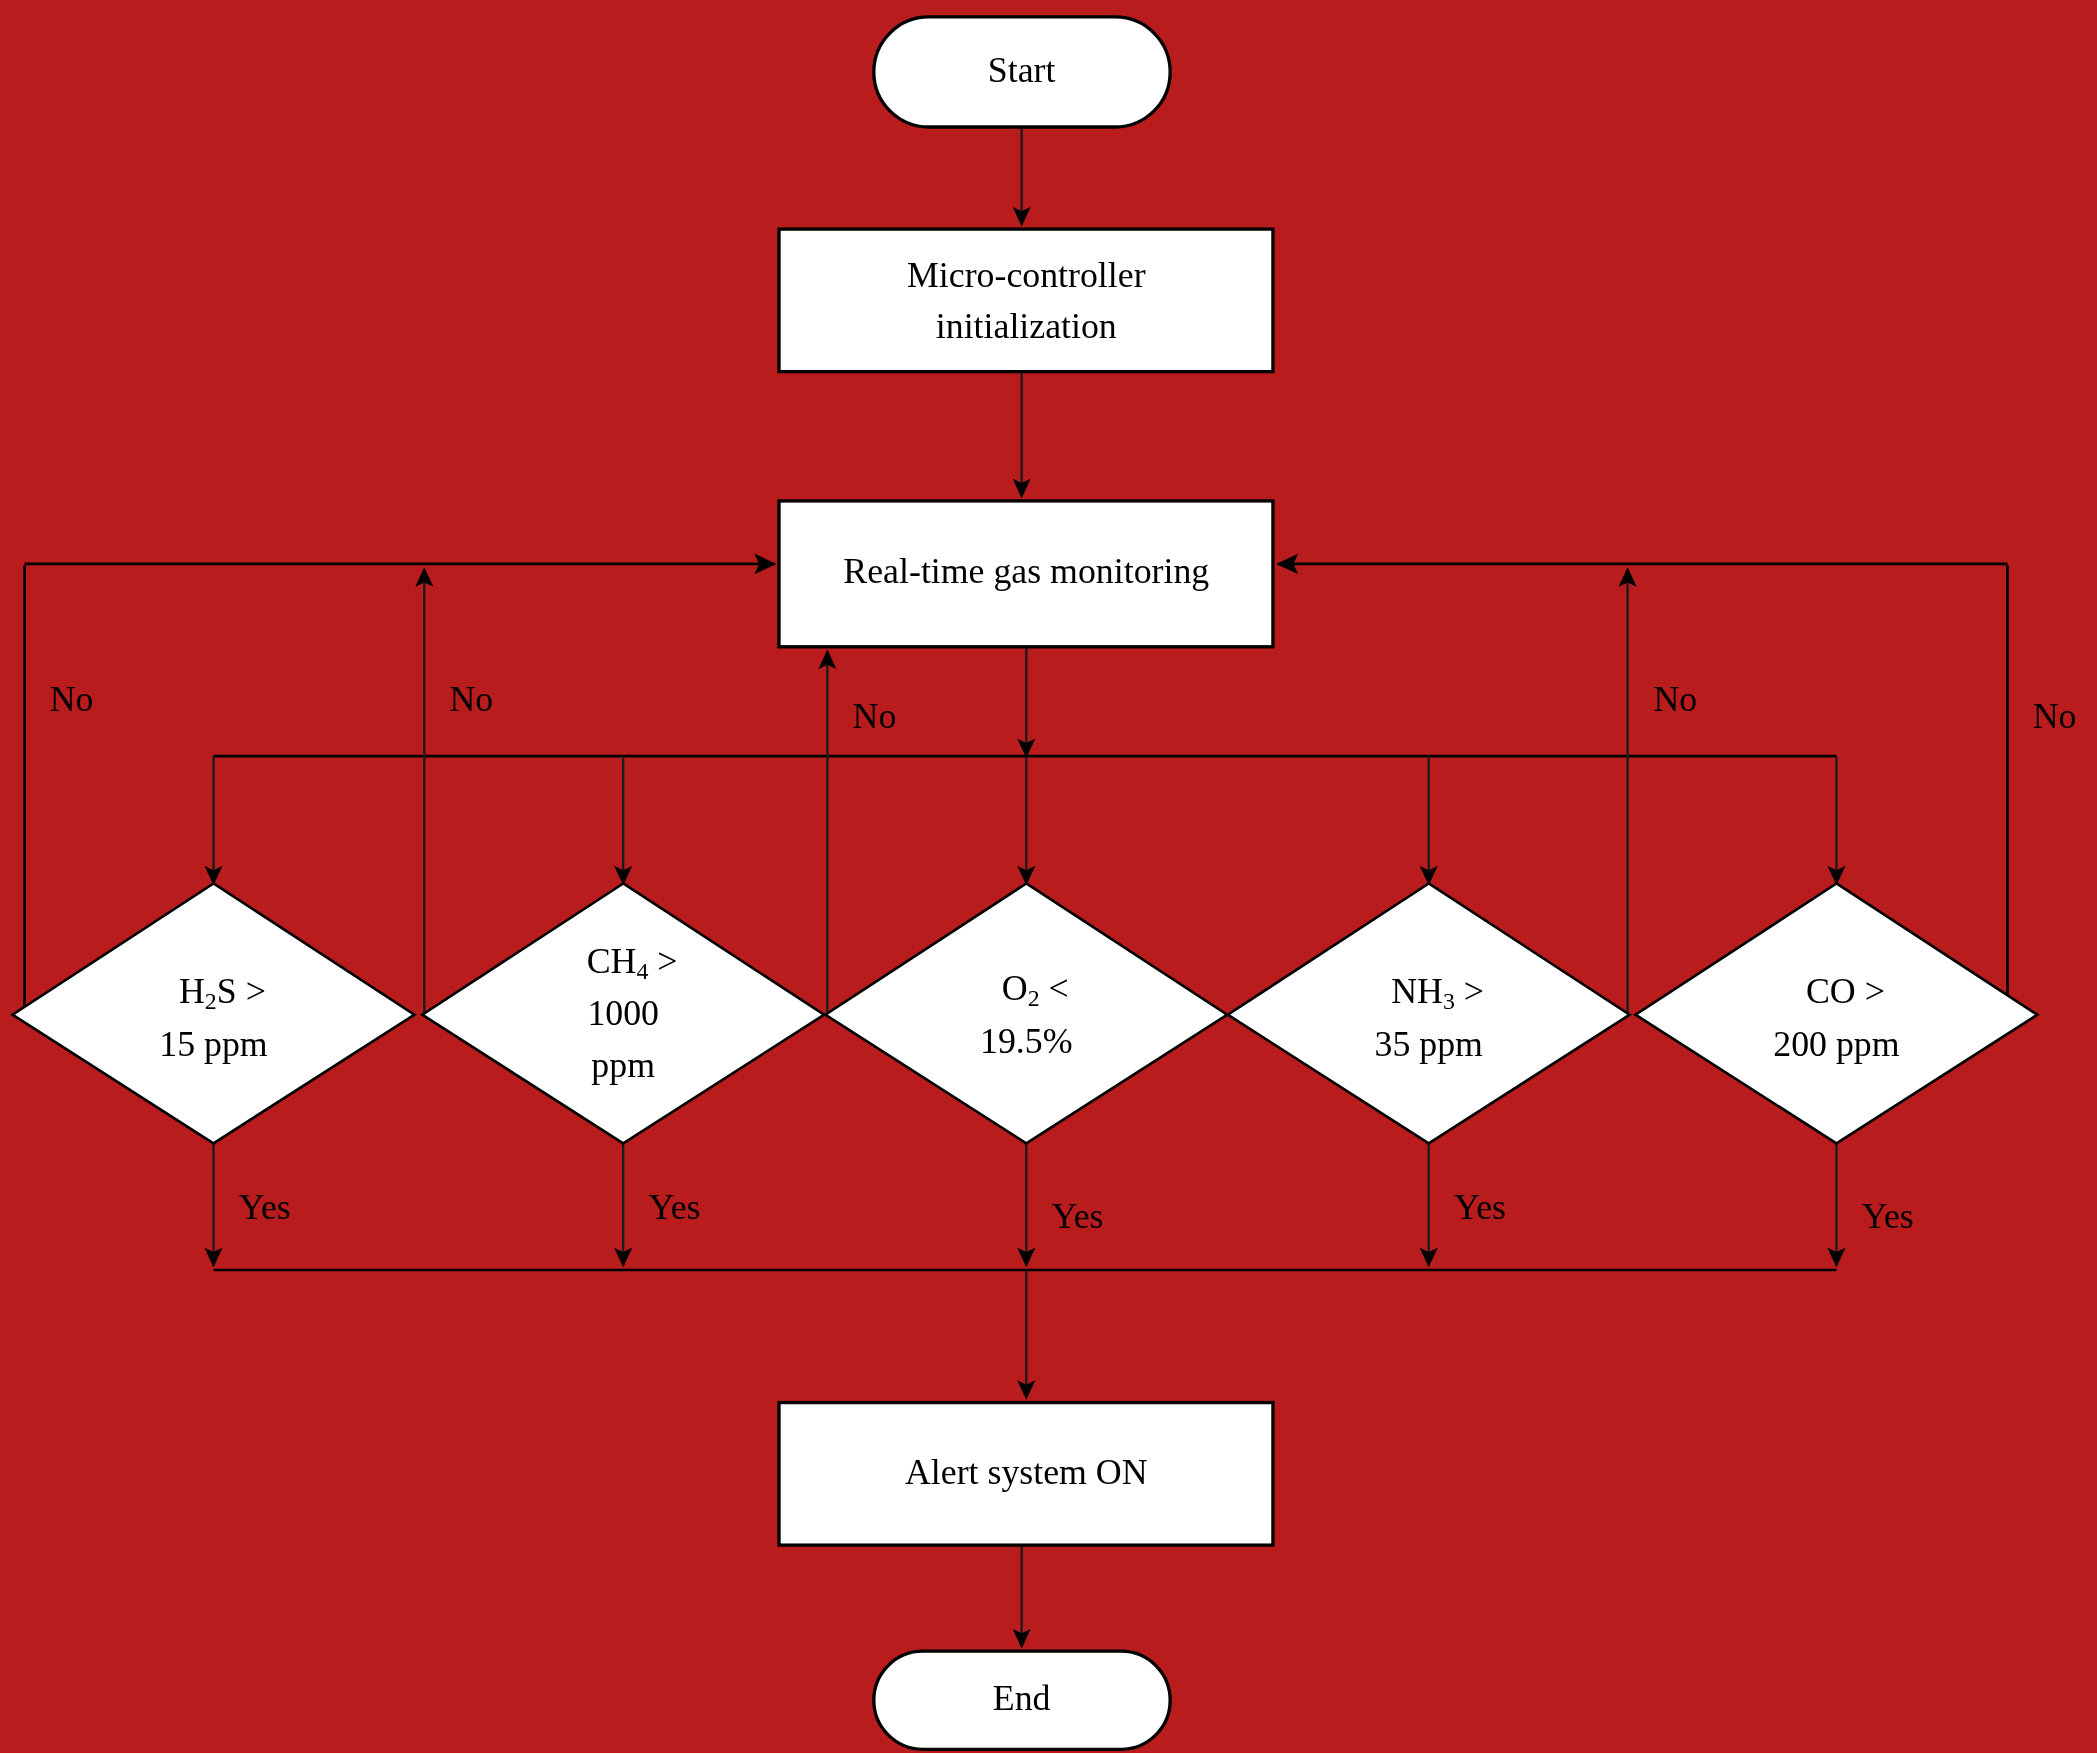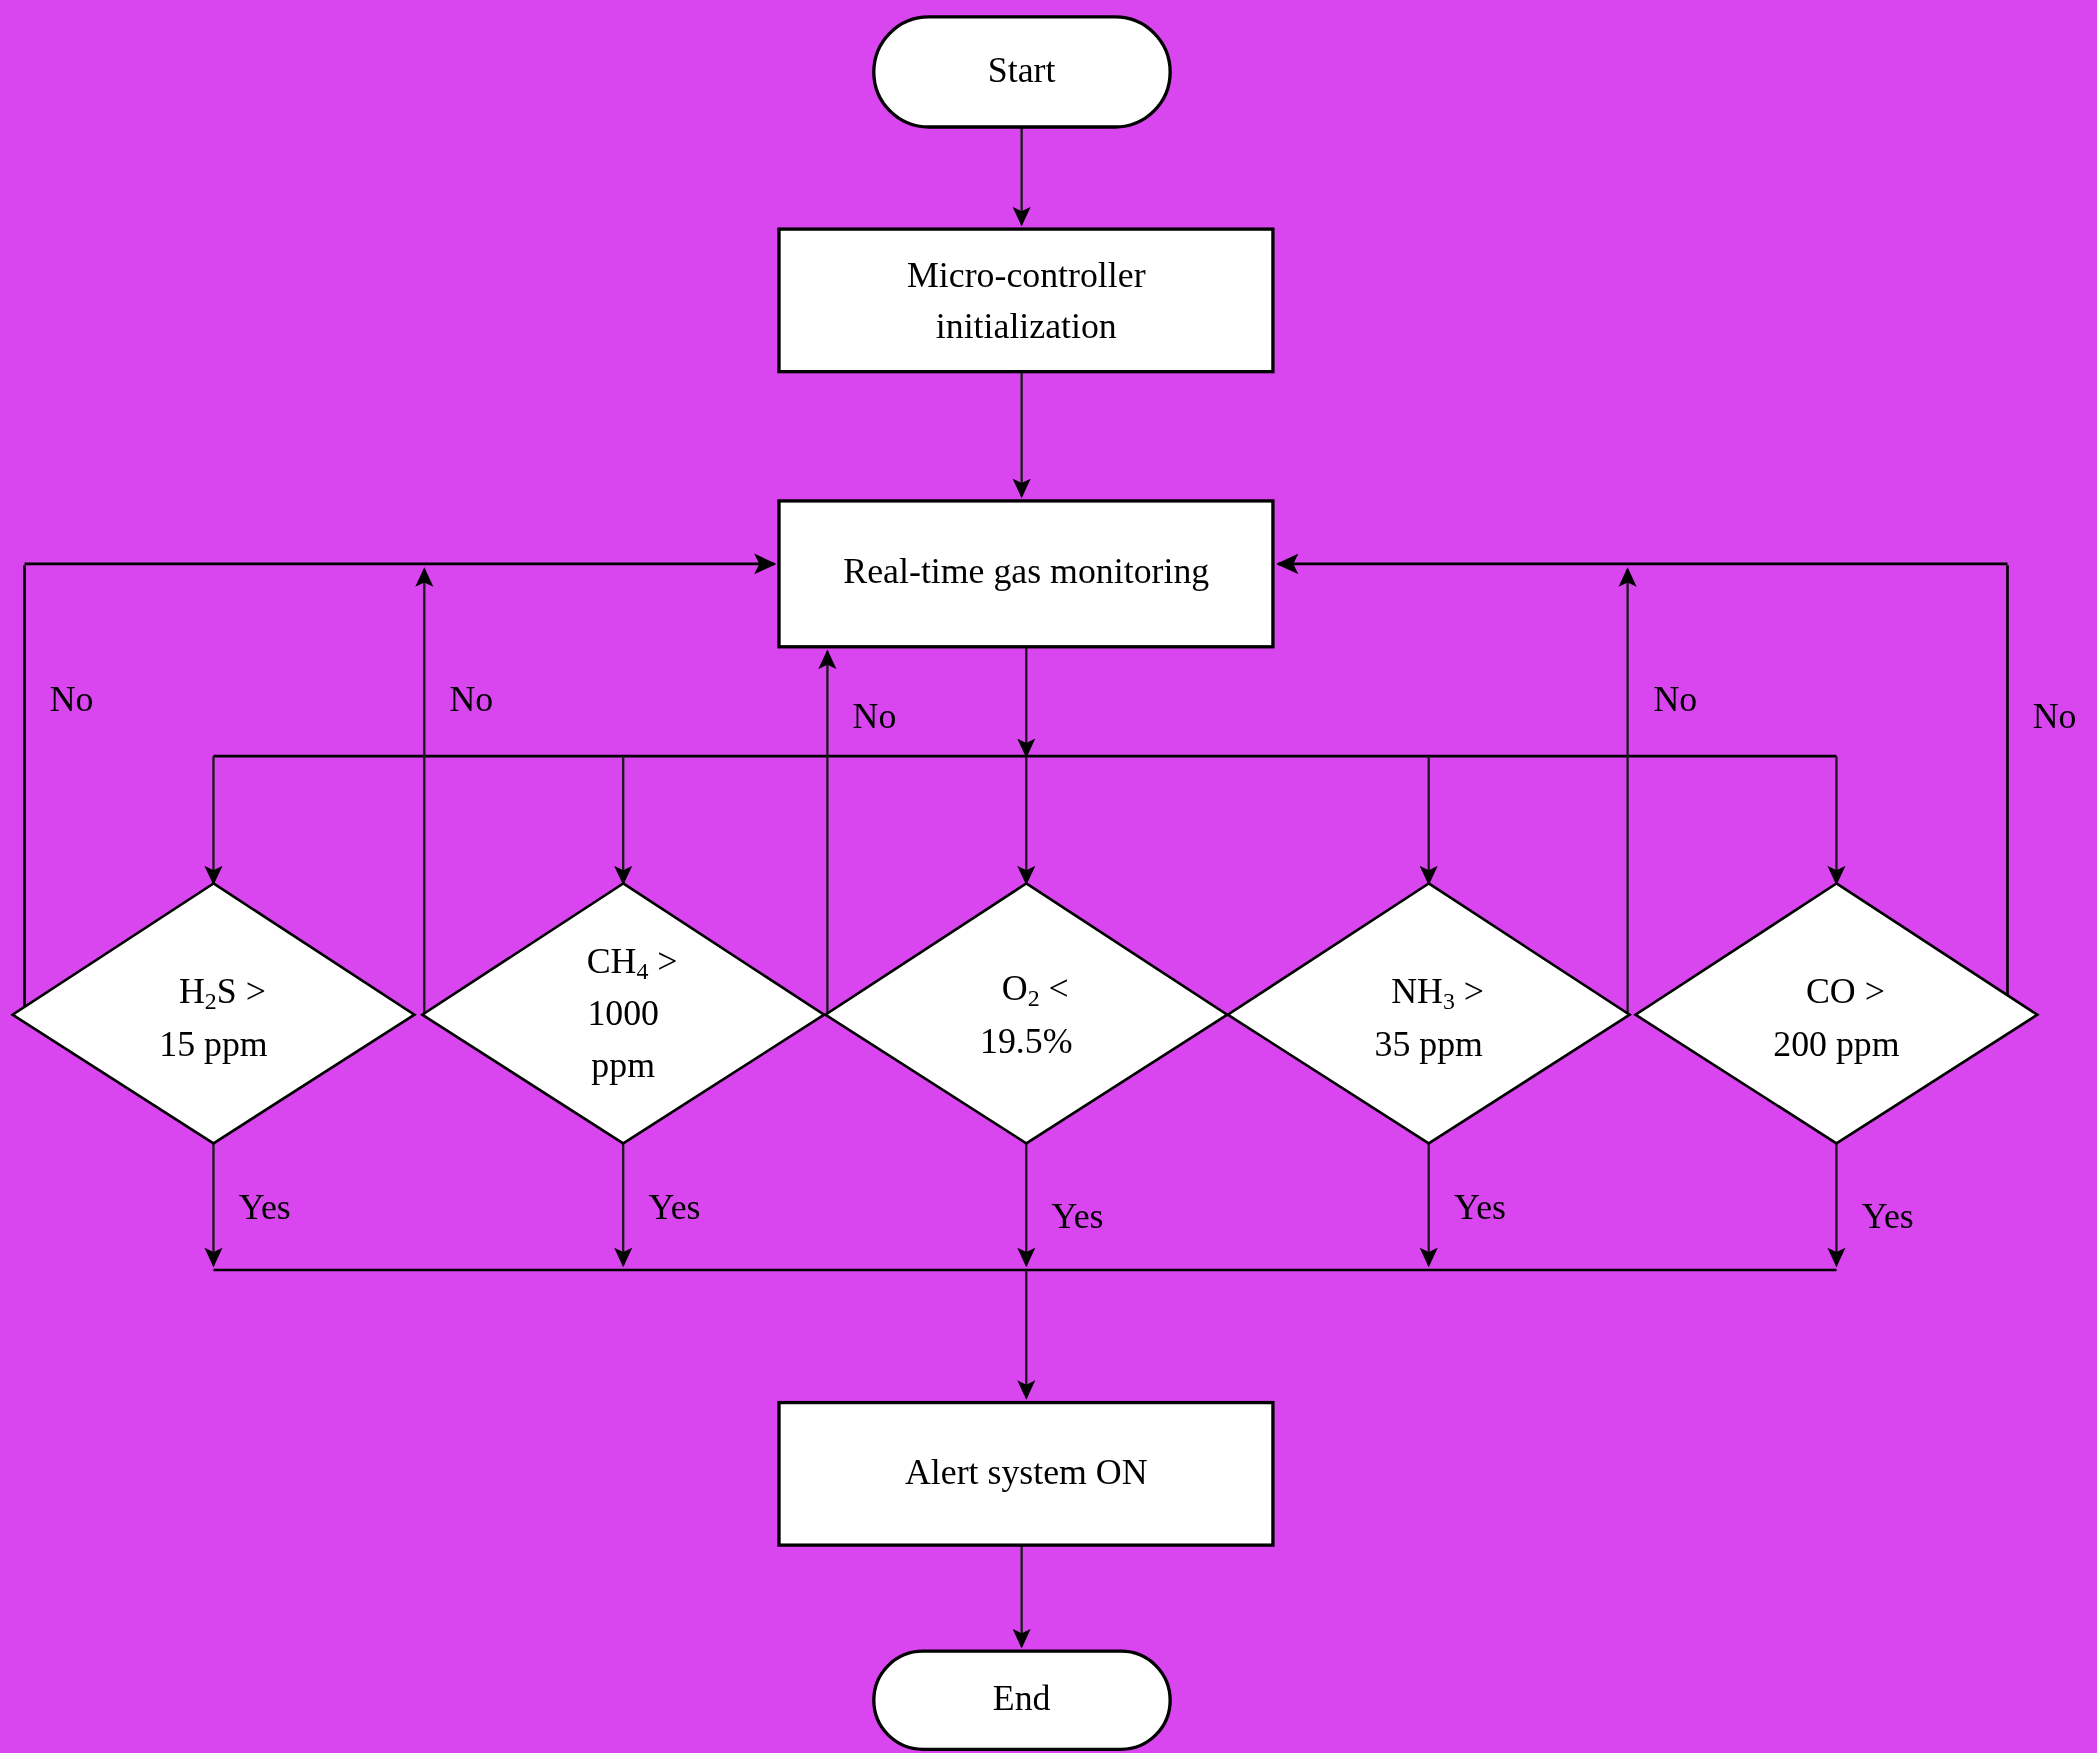--- a/index.html
+++ b/index.html
@@ -8,21 +8,21 @@
     padding: 0;
     background: #ffffff;
   }
   body {
     font-family: "Liberation Serif", "DejaVu Serif", serif;
   }
   #flowchart-root {
     position: relative;
     width: 2097px;
     height: 1753px;
-    background: #d946ef;
+    background: #b91c1c;
     overflow: hidden;
   }
   svg#flow-svg {
     position: absolute;
     top: 0;
     left: 0;
     width: 2097px;
     height: 1755px;
     display: block;
   }

